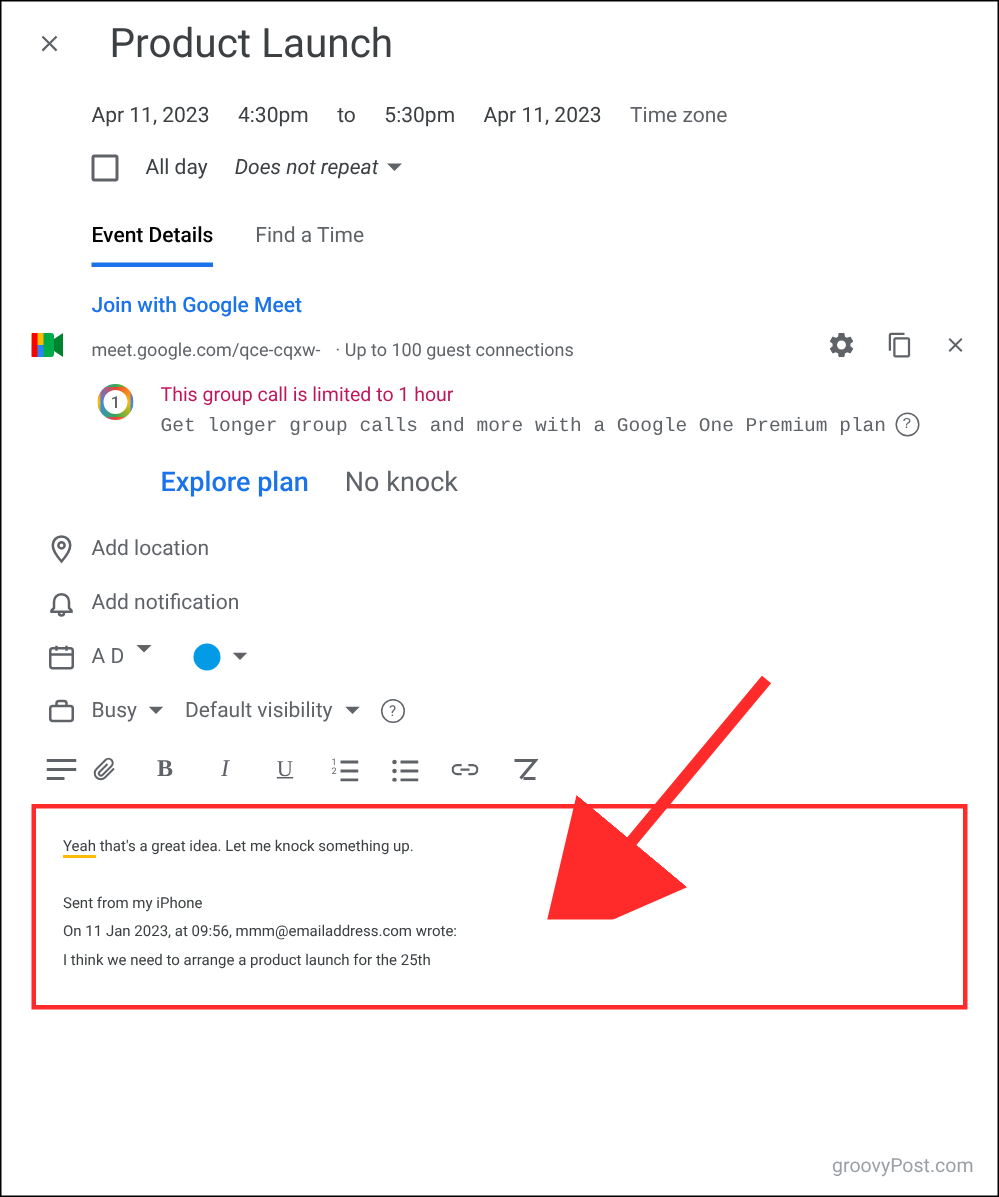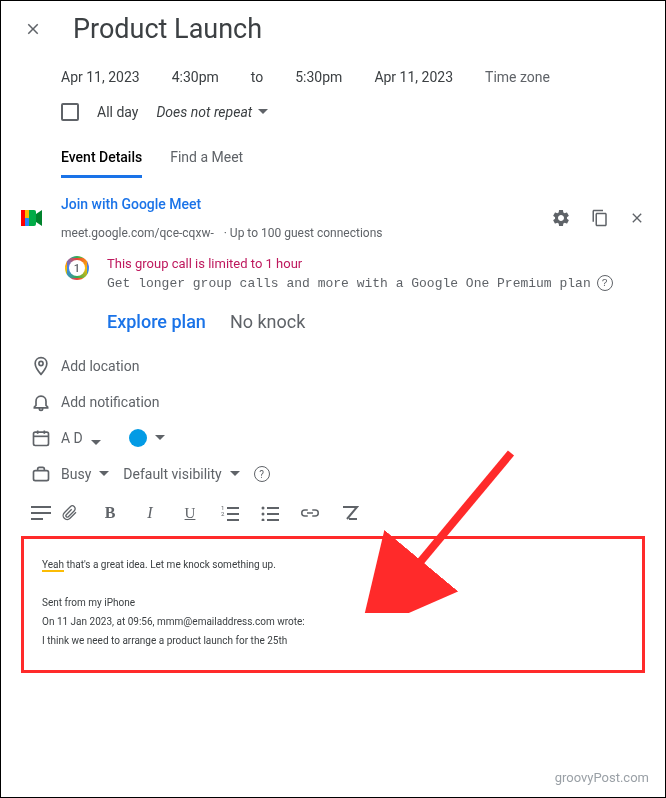--- a/index.html
+++ b/index.html
@@ -6,32 +6,32 @@
 body { width: 666px; height: 798px; font-family: 'Google Sans', Roboto, Arial, sans-serif; background: #fff; color: #3c4043; overflow: hidden; position: relative; border: 1px solid #000; }
 .container { padding: 12px 20px 20px 20px; }
 
 .header { display: flex; align-items: center; gap: 28px; margin-bottom: 24px; }
 .close-x { width: 24px; height: 24px; display: flex; align-items: center; justify-content: center; cursor: pointer; color: #5f6368; }
 .title-input { font-size: 27px; font-weight: 400; color: #3c4043; border: none; outline: none; }
 
 .row { display: flex; align-items: center; min-height: 36px; padding: 4px 0; }
 .row .icon-col { width: 40px; display: flex; align-items: center; justify-content: center; color: #5f6368; flex-shrink: 0; }
 .row .content-col { flex: 1; display: flex; align-items: center; gap: 14px; color: #5f6368; font-size: 14px; }
-.datetime { display: flex; gap: 32px; align-items: center; font-size: 14px; color: #3c4043; padding-left: 40px; margin-bottom: 18px; }
+.datetime { display: flex; gap: 19px; align-items: center; font-size: 14px; color: #3c4043; padding-left: 40px; margin-bottom: 18px; }
 .datetime span { cursor: pointer; }
 
 .checkbox { width: 18px; height: 18px; border: 2px solid #5f6368; border-radius: 2px; }
 .allday { display: flex; align-items: center; gap: 18px; padding-left: 40px; margin-bottom: 28px; font-size: 14px; color: #3c4043; }
 .allday .dnr { display: flex; align-items: center; gap: 6px; font-style: italic; }
 
 .tabs { display: flex; gap: 28px; padding-left: 40px; margin-bottom: 18px; font-size: 14px; }
 .tab { padding-bottom: 10px; cursor: pointer; color: #5f6368; }
 .tab.active { color: #000000; font-weight: 500; border-bottom: 3px solid #1a73e8; }
 
-.meet-row { display: flex; align-items: center; gap: 16px; }
+.meet-row { display: flex; align-items: flex-end; gap: 16px; }
 .meet-info { flex: 1; }
 .meet-link { color: #1a73e8; font-size: 14px; font-weight: 500; cursor: pointer; margin-bottom: 4px; }
 .meet-sub { font-size: 12px; color: #5f6368; display: flex; gap: 10px; margin-top: 14px; }
 .meet-actions { display: flex; gap: 20px; align-items: center; color: #5f6368; }
 .meet-actions > * { cursor: pointer; }
 
 .promo { display: flex; gap: 18px; padding: 16px 0 16px 44px; align-items: flex-start; }
 .one-icon { width: 24px; height: 24px; border-radius: 50%; border: 2px solid transparent; background: conic-gradient(#ea4335, #fbbc05, #34a853, #4285f4, #ea4335); display: flex; align-items: center; justify-content: center; flex-shrink: 0; }
 .one-inner { width: 16px; height: 16px; background: #fff; border-radius: 50%; display:flex;align-items:center;justify-content:center;font-size:11px;color:#5f6368;font-weight:500; }
 .promo-text { font-size: 14px; }
@@ -84,21 +84,21 @@
     <div class="dnr">
       <span>Does not repeat</span>
       <svg width="10" height="10" viewBox="0 0 10 6">
           <path d="M0 0l5 5 5-5z" fill="#5f6368"></path>
         </svg>
     </div>
   </div>
 
   <div class="tabs">
     <div class="tab active">Event Details</div>
-    <div class="tab">Find a Meet</div>
+    <div class="tab">Find a Time</div>
   </div>
 
   <div class="meet-row">
     <div class="icon-col">
       <svg width="24" height="20" viewBox="0 0 24 20">
           <rect x="0" y="2" width="15" height="16" rx="2" fill="#00ac47"></rect>
           <rect x="0" y="2" width="8" height="8" fill="#ffba00"></rect>
           <rect x="0" y="10" width="8" height="8" fill="#2684fc"></rect>
           <rect x="0" y="2" width="4" height="16" fill="#ff0000"></rect>
           <path d="M15 6l6-4v16l-6-4z" fill="#00832d"></path>
@@ -169,21 +169,21 @@
   <div class="row">
     <div class="icon-col">
       <svg width="20" height="20" viewBox="0 0 24 24">
           <rect x="3" y="5" width="18" height="16" rx="2" fill="none" stroke="#5f6368" stroke-width="2"></rect>
           <line x1="3" y1="10" x2="21" y2="10" stroke="#5f6368" stroke-width="2"></line>
           <line x1="8" y1="3" x2="8" y2="7" stroke="#5f6368" stroke-width="2"></line>
           <line x1="16" y1="3" x2="16" y2="7" stroke="#5f6368" stroke-width="2"></line>
         </svg>
     </div>
     <div class="content-col">
-      <div style="display:flex;gap:8px;align-items:flex-end">
+      <div style="display:flex;gap:8px;align-items:flex-start">
         <span class="lbl">A D</span>
         <svg width="10" height="6" viewBox="0 0 10 6">
             <path d="M0 0l5 5 5-5z" fill="#5f6368"></path>
           </svg>
       </div>
       <div style="display:flex;gap:8px;align-items:center;margin-left:14px">
         <div class="color-dot"></div>
         <svg width="10" height="6" viewBox="0 0 10 6">
             <path d="M0 0l5 5 5-5z" fill="#5f6368"></path>
           </svg>

